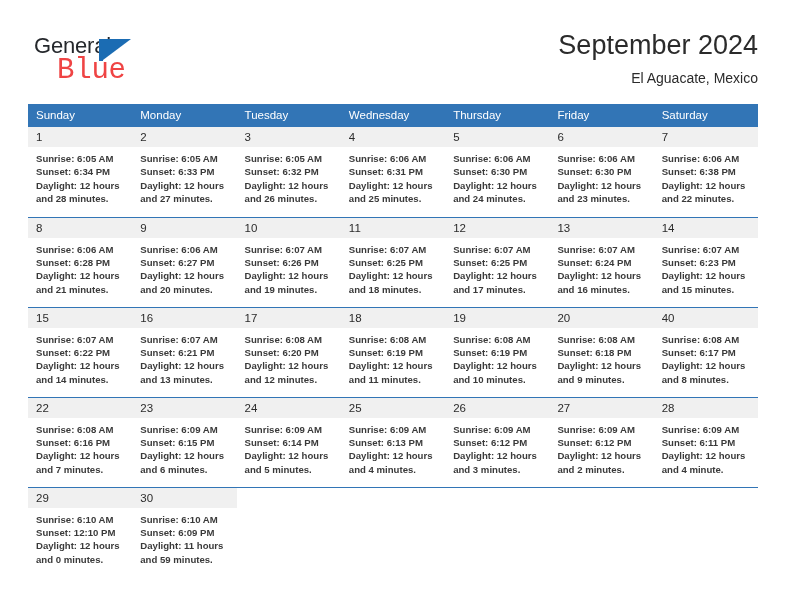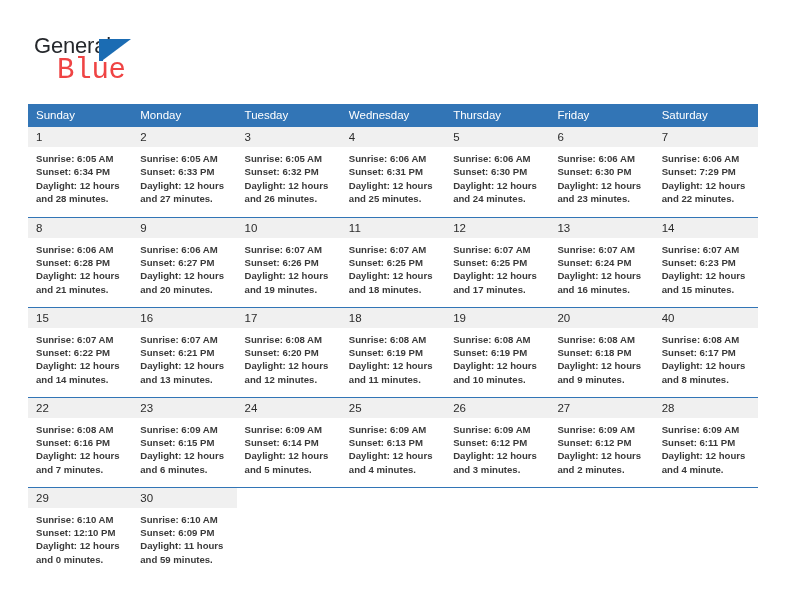--- a/index.html
+++ b/index.html
@@ -148,20 +148,24 @@
 
     <div class="logo">
       <span class="logo-general">General</span>
       <span class="logo-flag">
         <span class="pole"></span>
         <span class="tri"></span>
       </span>
       <span class="logo-blue">Blue</span>
     </div>
 
+    <div class="title-block">
+      <div class="month-title">September 2024</div>
+      <div class="location">El Aguacate, Mexico</div>
+    </div>
 
   </div>
 
   <div class="calendar">
     <table class="cal">
       <thead>
         <tr>
           <th>Sunday</th>
           <th>Monday</th>
           <th>Tuesday</th>
@@ -224,21 +228,21 @@
                 <div>Sunrise: 6:06 AM</div>
                 <div>Sunset: 6:30 PM</div>
                 <div>Daylight: 12 hours</div>
                 <div>and 23 minutes.</div>
               </div>
             </td>
             <td>
               <div class="daynum">7</div>
               <div class="info">
                 <div>Sunrise: 6:06 AM</div>
-                <div>Sunset: 7:29 PM</div>
+                <div>Sunset: 6:38 PM</div>
                 <div>Daylight: 12 hours</div>
                 <div>and 22 minutes.</div>
               </div>
             </td>
           </tr>
           <tr class="week">
             <td>
               <div class="daynum">8</div>
               <div class="info">
                 <div>Sunrise: 6:06 AM</div>

